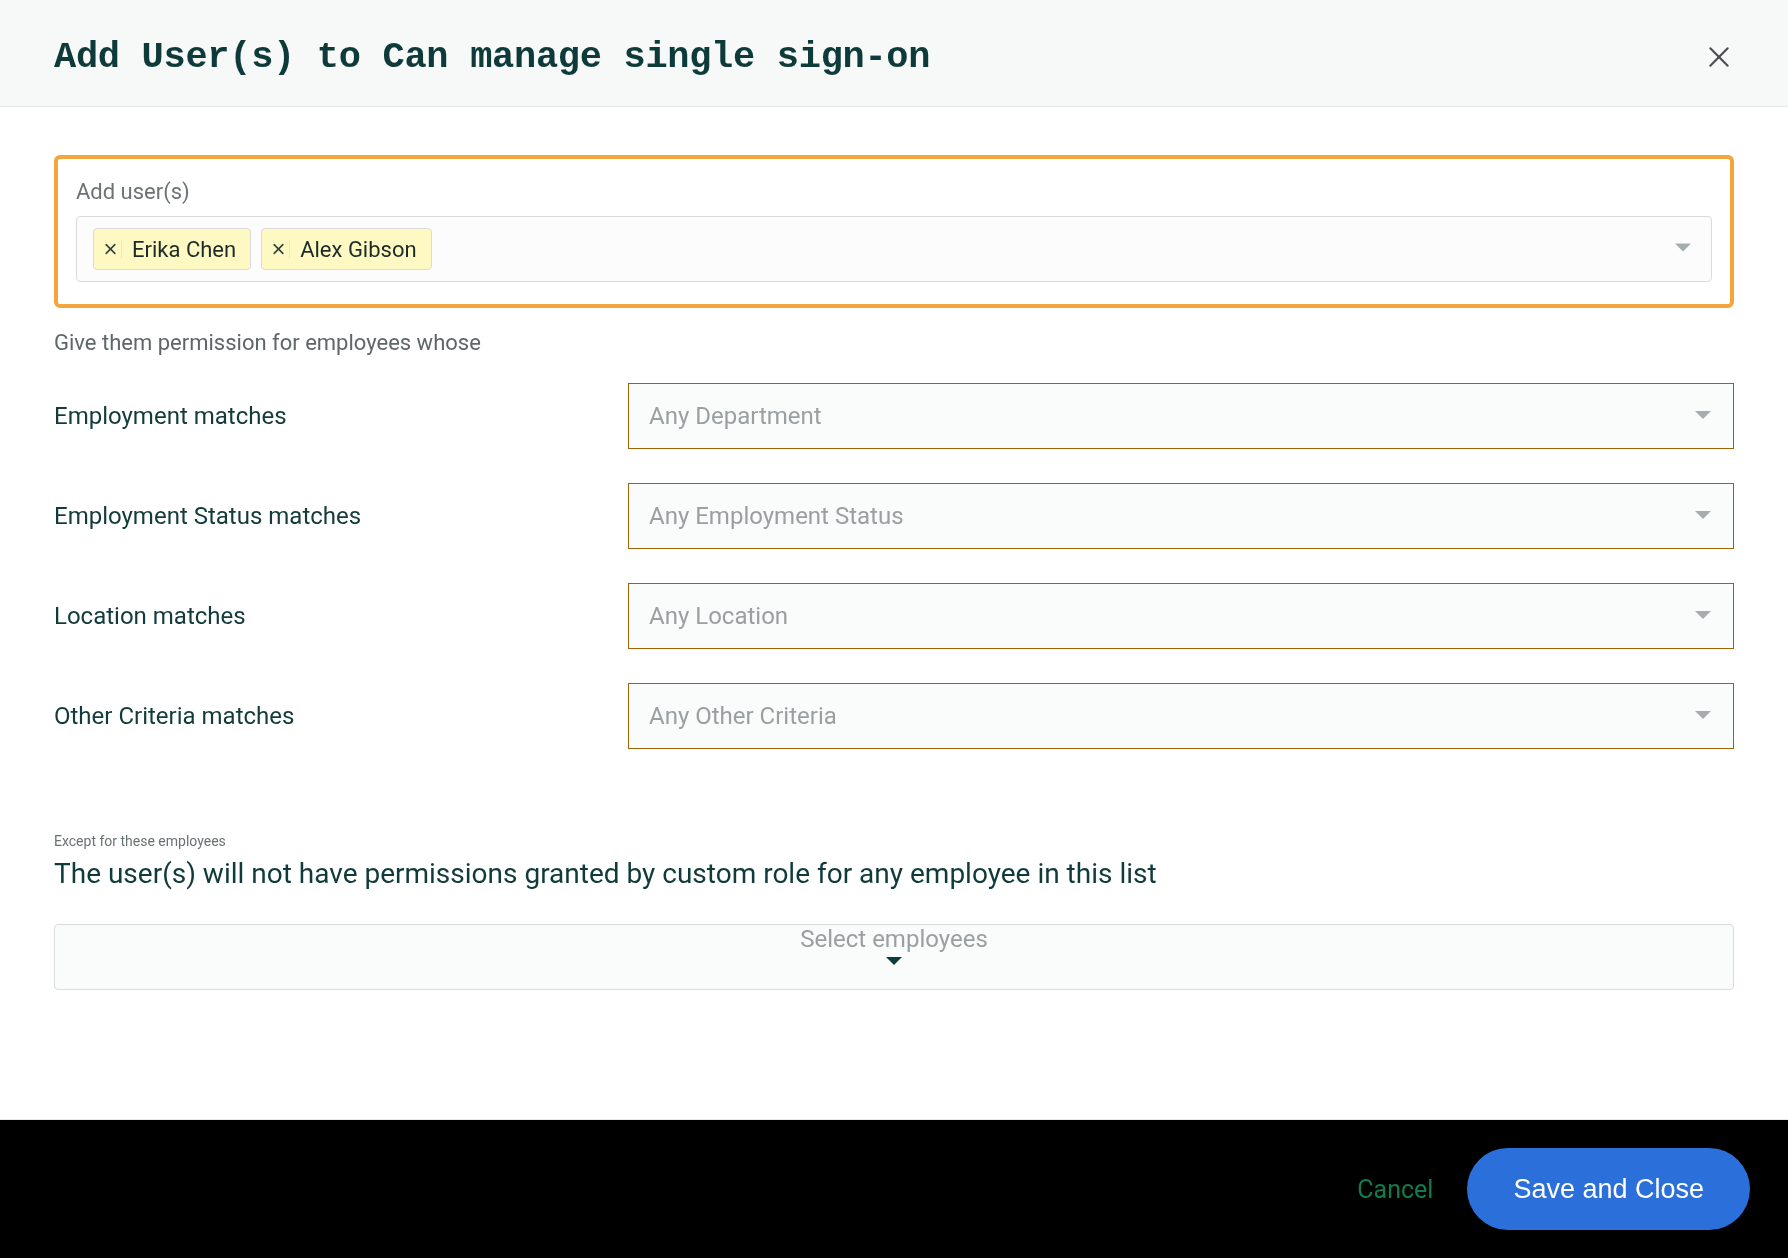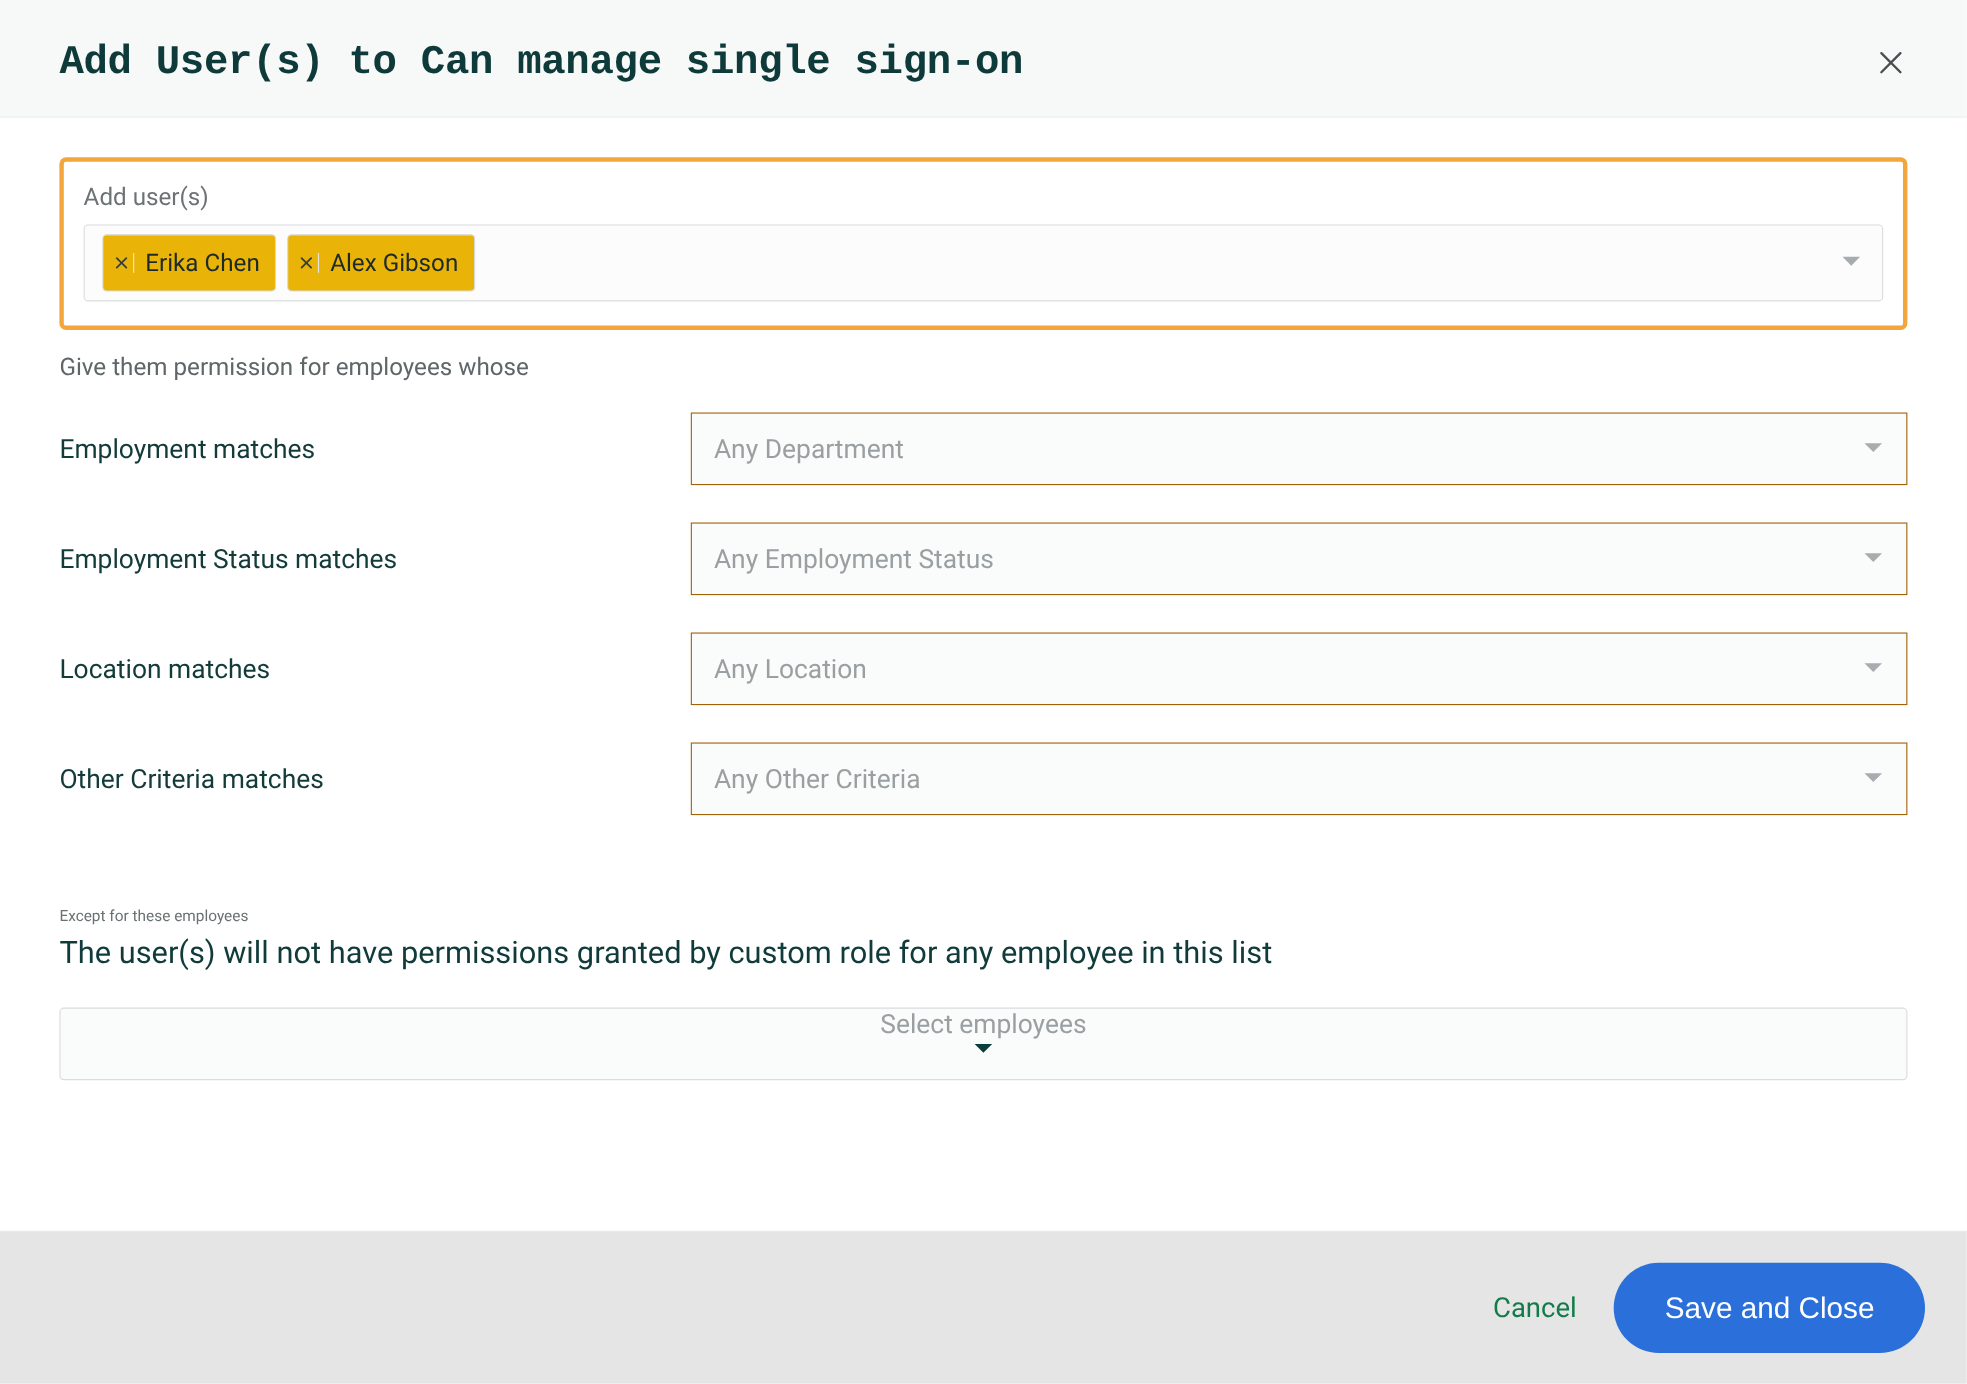--- a/index.html
+++ b/index.html
@@ -49,20 +49,21 @@
     padding: 36px 54px 0 54px;
     overflow: auto;
     background: #ffffff;
   }
 
   .highlight-box {
     border: 4px solid #f2a63b;
     border-radius: 6px;
     padding: 20px 18px 22px 18px;
     margin-bottom: 22px;
+    margin-top: 12px;
   }
   .small-label {
     font-size: 22px;
     color: #6b7375;
     margin-bottom: 12px;
   }
 
   .multiselect {
     border: 1px solid #d9dcdd;
     background: #fcfcfc;
@@ -71,23 +72,23 @@
     display: flex;
     align-items: center;
     padding: 8px 16px;
     gap: 10px;
     position: relative;
   }
   .chip {
     display: inline-flex;
     align-items: center;
     border: 1px solid #d9dcdd;
-    background: #eab308;
+    background: #fef9c3;
     border-radius: 4px;
-    height: 52px;
+    height: 42px;
     padding: 0 14px 0 10px;
     gap: 10px;
     font-size: 22px;
     color: #1c2b2a;
   }
   .chip-x {
     width: 18px;
     height: 18px;
     display: flex;
     align-items: center;
@@ -165,21 +166,21 @@
     flex-direction: column;
   }
 
   .modal-footer {
     border-top: 1px solid #e7e9ea;
     padding: 28px 38px;
     display: flex;
     justify-content: flex-end;
     align-items: center;
     gap: 34px;
-    background: #e5e5e5;
+    background: #000000;
   }
   .cancel-link {
     font-size: 25px;
     color: #137a4a;
     cursor: pointer;
   }
   .save-btn {
     background: #2b6fdb;
     color: #ffffff;
     border: none;

